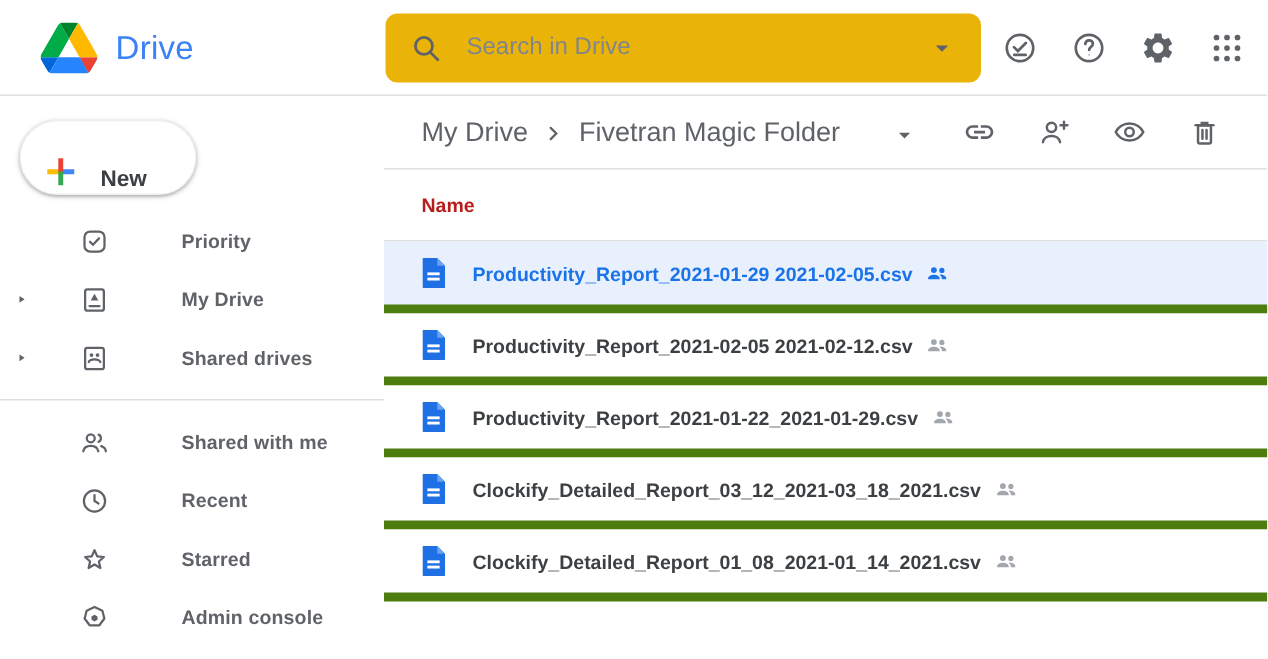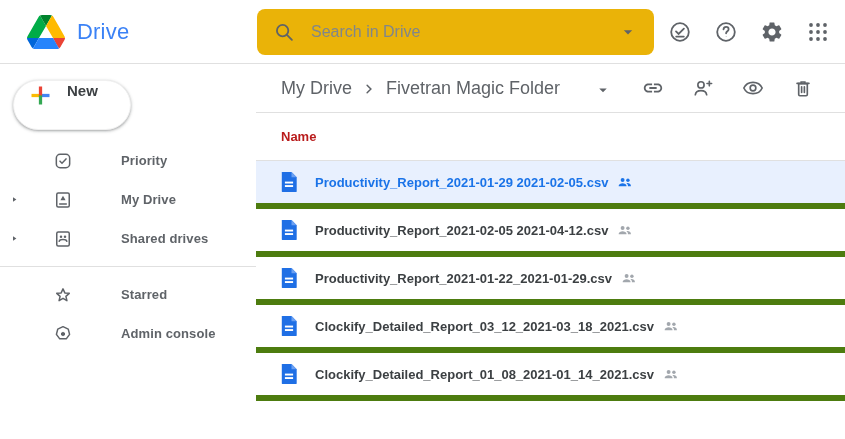--- a/index.html
+++ b/index.html
@@ -40,21 +40,21 @@
     display: flex; align-items: center; justify-content: center;
   }
   .icon-btn svg { width: 24px; height: 24px; }
 
   
   .sidebar { position: absolute; top: 64px; left: 0; width: 256px; bottom: 0; background: #fff; }
   .new-button {
     margin: 16px 0 0 13px; width: 118px; height: 50px; border-radius: 25px;
     background: #fff; border: 1px solid #f0f0f0; cursor: pointer;
     box-shadow: 0 1px 2px 0 rgba(60,64,67,.30), 0 1px 3px 1px rgba(60,64,67,.15);
-    display: flex; align-items: flex-start; padding-left: 13px; font-family: inherit;
+    display: flex; align-items: flex-end; padding-left: 13px; font-family: inherit;
   }
   .new-plus { width: 27px; height: 27px; }
   .new-label { margin-left: 13px; font-size: 15px; font-weight: 600; color: #3c4043; }
 
   .side-nav { margin-top: 11px; }
   .side-item { height: 39px; display: flex; align-items: center; padding-left: 7px; cursor: pointer; gap: 24px; }
   .side-arrow { width: 14px; height: 14px; color: #5f6368; display: flex; align-items: center; justify-content: center; }
   .side-arrow svg { width: 9px; height: 9px; }
   .side-arrow.empty svg { visibility: hidden; }
   .side-icon { width: 20px; height: 20px; color: #5f6368; margin-left: 8px; flex: none; }
@@ -229,21 +229,51 @@
             <circle cx="9.6" cy="9.2" r="1.5" fill="currentColor" stroke="none"></circle>
             <circle cx="14.4" cy="9.2" r="1.5" fill="currentColor" stroke="none"></circle>
             <path d="M7.4 14.8c.4-1.5 2.4-2.2 4.6-2.2s4.2.7 4.6 2.2" fill="none"></path>
           </svg>
         </span>
         <span class="side-label">Shared drives</span>
       </div>
 
       <div class="side-divider"></div>
 
-
+      <div class="side-item">
+        <span class="side-arrow empty">
+          <svg viewBox="0 0 24 24" fill="currentColor">
+              <path d="M8 6l9 6-9 6z"></path>
+            </svg>
+        </span>
+        <span class="side-icon">
+          <svg viewBox="0 0 24 24" fill="none" stroke="currentColor" stroke-width="1.8" stroke-linecap="round">
+            <circle cx="9" cy="8.6" r="3.2"></circle>
+            <path d="M3 19c.5-3 3.2-4.4 6-4.4s5.5 1.4 6 4.4"></path>
+            <path d="M15.3 5.7a3.2 3.2 0 0 1 0 5.8"></path>
+            <path d="M17.4 14.9c1.9.6 3.4 1.9 3.7 4.1"></path>
+          </svg>
+        </span>
+        <span class="side-label">Shared with me</span>
+      </div>
+
+      <div class="side-item">
+        <span class="side-arrow empty">
+          <svg viewBox="0 0 24 24" fill="currentColor">
+              <path d="M8 6l9 6-9 6z"></path>
+            </svg>
+        </span>
+        <span class="side-icon">
+          <svg viewBox="0 0 24 24" fill="none" stroke="currentColor" stroke-width="1.8" stroke-linecap="round">
+            <circle cx="12" cy="12" r="8.5"></circle>
+              <path d="M12 7.2V12l3.2 2"></path>
+          </svg>
+        </span>
+        <span class="side-label">Recent</span>
+      </div>
 
       <div class="side-item">
         <span class="side-arrow empty">
           <svg viewBox="0 0 24 24" fill="currentColor">
               <path d="M8 6l9 6-9 6z"></path>
             </svg>
         </span>
         <span class="side-icon">
           <svg viewBox="0 0 24 24" fill="none" stroke="currentColor" stroke-width="1.8" stroke-linejoin="round">
             <path d="M12 4.6l2.2 4.9 5.3.5-4 3.6 1.2 5.2L12 16l-4.7 2.8 1.2-5.2-4-3.6 5.3-.5z"></path>
@@ -329,21 +359,21 @@
           <svg viewBox="0 0 24 24">
               <use href="#i-people"></use>
             </svg>
         </span>
       </div>
 
       <div class="file-row">
         <svg class="doc-icon" viewBox="0 0 16 20">
             <use href="#i-doc"></use>
           </svg>
-        <span class="file-name">Productivity_Report_2021-02-05 2021-04-12.csv</span>
+        <span class="file-name">Productivity_Report_2021-02-05 2021-02-12.csv</span>
         <span class="shared-badge">
           <svg viewBox="0 0 24 24">
               <use href="#i-people"></use>
             </svg>
         </span>
       </div>
 
       <div class="file-row">
         <svg class="doc-icon" viewBox="0 0 16 20">
             <use href="#i-doc"></use>

